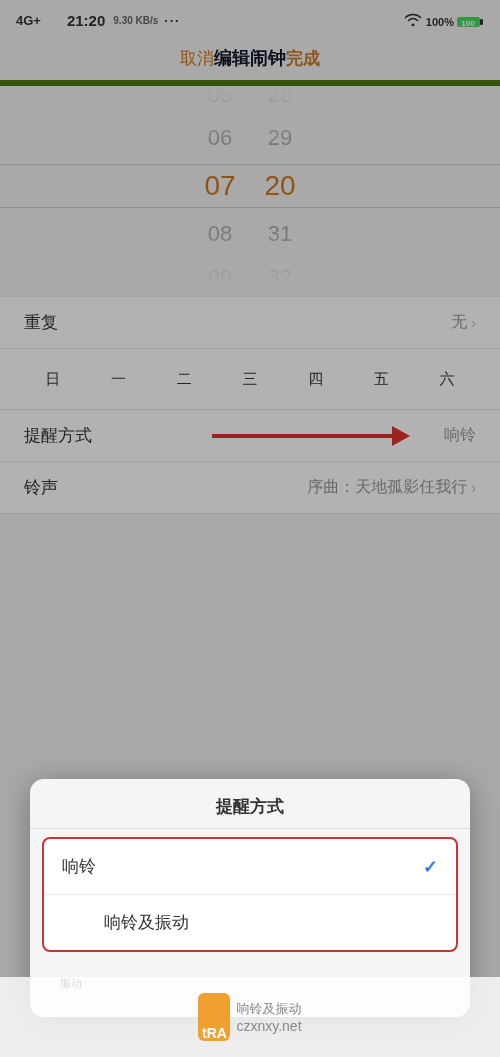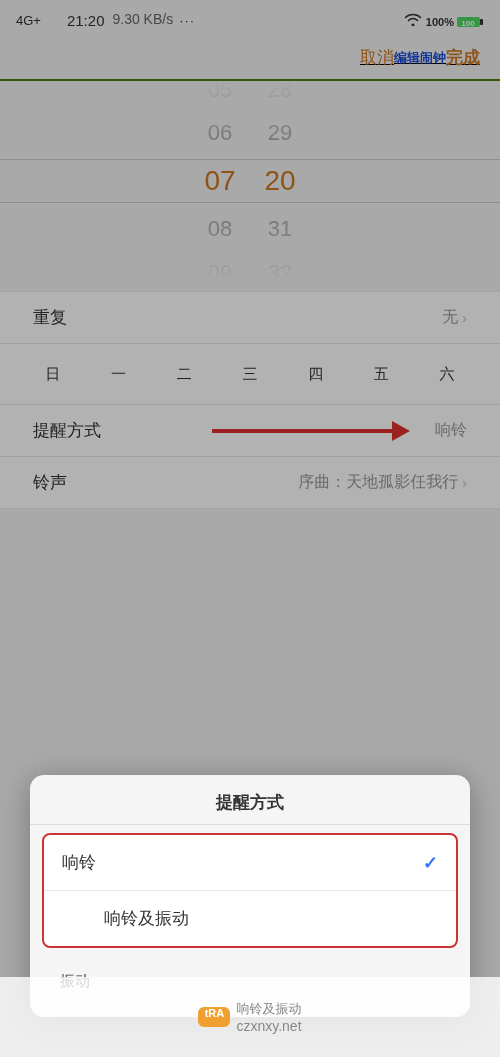--- a/index.html
+++ b/index.html
@@ -19,56 +19,55 @@
       align-items: center;
       padding: 8px 16px 4px;
       background: #f2f2f2;
       height: 36px;
     }
     .status-left {
       display: flex;
       align-items: center;
       gap: 4px;
       font-size: 13px;
-      font-weight: 400;
+      font-weight: 700;
       color: #333;
     }
     .status-right {
       display: flex;
       align-items: flex-end;
       gap: 4px;
       font-size: 13px;
       color: #333;
     }
     .battery-icon {
       display: inline-flex;
       align-items: center;
       font-size: 12px;
       font-weight: 600;
     }
 
     
     .header {
       display: flex;
-      justify-content: flex-end;
+      justify-content: center;
       align-items: center;
       padding: 10px 20px;
       background: #f2f2f2;
-      border-bottom: 2px solid #4d7c0f;
-      text-decoration: underline;
+      border-bottom: 6px solid #4d7c0f;
     }
     .header-cancel {
       color: #cc7722;
       font-size: 17px;
       cursor: pointer;
     }
     .header-title {
-      font-size: 13px;
+      font-size: 18px;
       font-weight: 600;
-      color: #1d4ed8;
+      color: #0f172a;
     }
     .header-done {
       color: #cc7722;
       font-size: 17px;
       font-weight: 600;
       cursor: pointer;
     }
 
     
     .time-picker {
@@ -126,21 +125,21 @@
 
     
     .settings-section {
       background: #f2f2f2;
       margin-top: 10px;
     }
     .settings-row {
       display: flex;
       justify-content: space-between;
       align-items: center;
-      padding: 14px 33px;
+      padding: 14px 24px;
       background: #fff;
       border-bottom: 1px solid #e8e8e8;
     }
     .settings-row:first-child {
       border-top: 1px solid #e8e8e8;
     }
     .row-label {
       font-size: 17px;
       color: #333;
     }
@@ -253,21 +252,21 @@
       color: #3478f6;
       font-size: 18px;
       font-weight: 600;
     }
     .modal-option-plain {
       display: flex;
       justify-content: space-between;
       align-items: flex-start;
       padding: 16px 18px;
       margin: 0 12px 10px;
-      font-size: 15px;
+      font-size: 11px;
       color: #333;
       cursor: pointer;
     }
 
     
     .watermark {
       position: absolute;
       bottom: 0;
       left: 0;
       right: 0;
@@ -277,43 +276,43 @@
       justify-content: center;
       background: rgba(255,255,255,0.8);
     }
     .watermark-logo {
       display: flex;
       align-items: center;
       gap: 6px;
     }
     .logo-icon {
       width: 32px;
-      height: 20px;
+      height: 48px;
       background: #f0a030;
       border-radius: 6px;
       display: flex;
-      align-items: flex-start;
+      align-items: flex-end;
       justify-content: center;
       color: white;
-      font-size: 11px;
+      font-size: 14px;
       font-weight: bold;
     }
     .logo-text {
       font-size: 13px;
       color: #888;
     }
   </style>
 </head>
 <body>
 
 <div class="status-bar">
   <div class="status-left">
     <span>4G+</span>
     <span style="margin-left:22px;font-size:15px;">21:20</span>
-    <span style="font-size:14px;color:#666;margin-left:4px;line-height:1.1;">9.30 KB/s</span>
+    <span style="font-size:10px;color:#666;margin-left:4px;line-height:1.1;">9.30 KB/s</span>
     <span style="margin-left:2px;letter-spacing:1px;">···</span>
   </div>
   <div class="status-right">
     <span>
       <svg width="18" height="14" viewBox="0 0 18 14">
         <path d="M9 11.5a1.5 1.5 0 1 1 0 3 1.5 1.5 0 0 1 0-3z" fill="#333"></path>
         <path d="M4.5 8.5C5.8 7.2 7.3 6.5 9 6.5s3.2.7 4.5 2" stroke="#333" stroke-width="1.5" fill="none" stroke-linecap="round"></path>
         <path d="M1.5 5.5C3.5 3.5 6.1 2.5 9 2.5s5.5 1 7.5 3" stroke="#333" stroke-width="1.5" fill="none" stroke-linecap="round"></path>
       </svg>
     </span>

